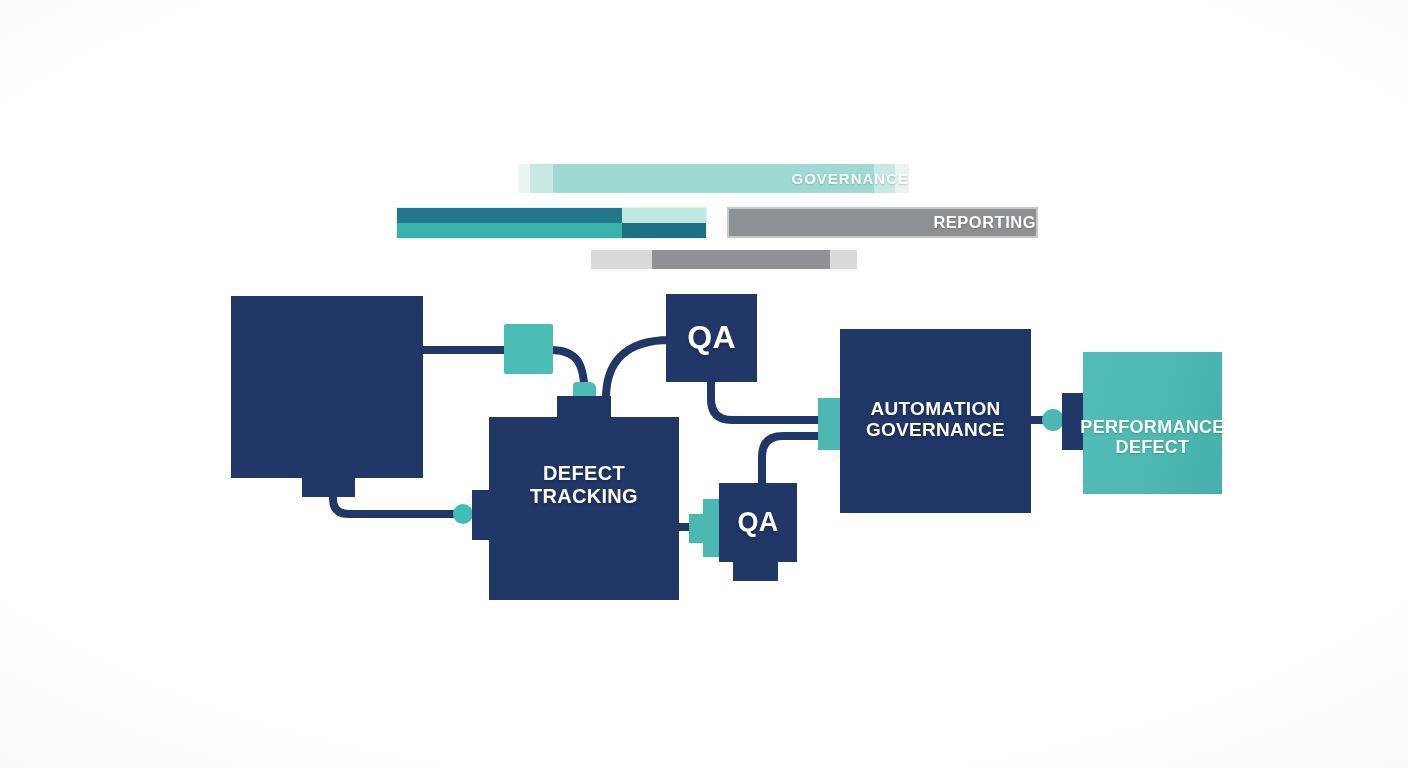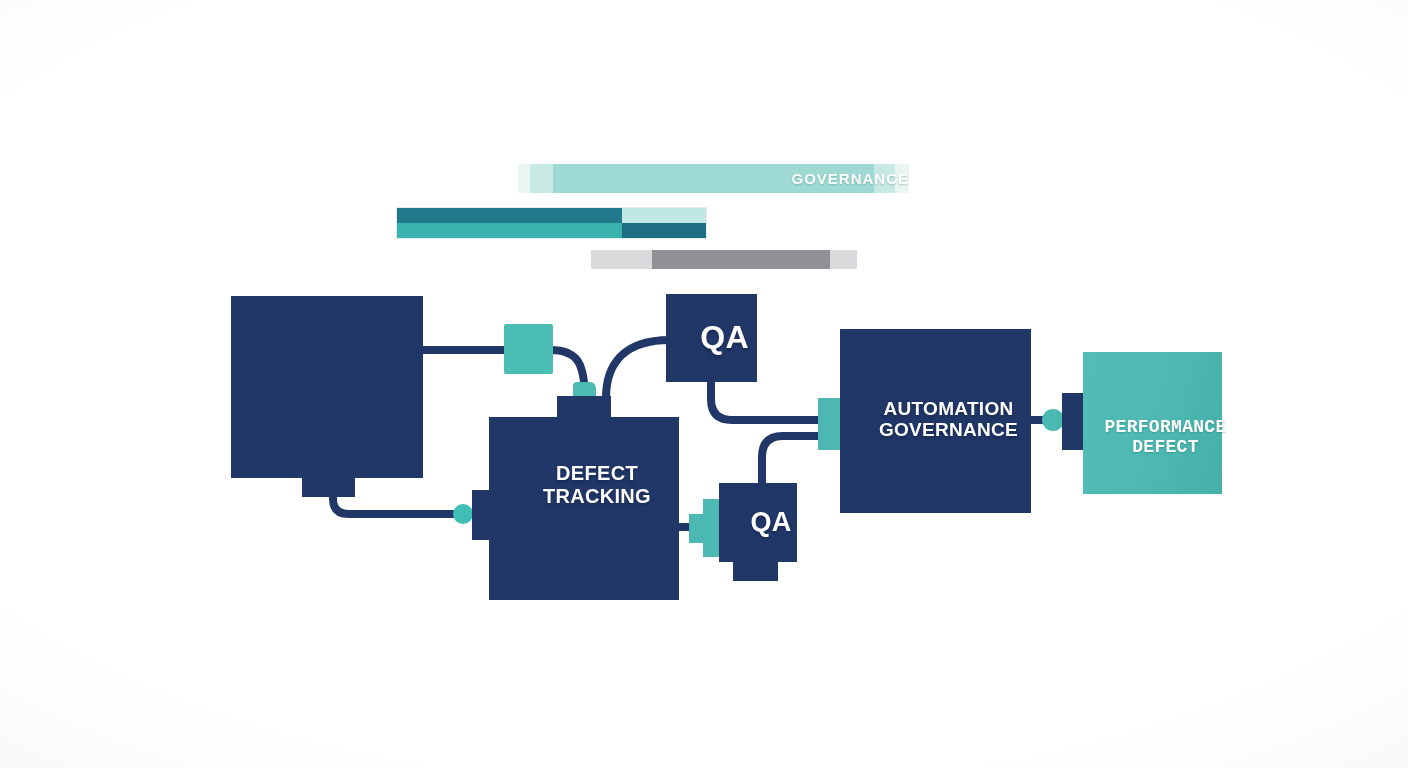--- a/index.html
+++ b/index.html
@@ -22,21 +22,20 @@
     display: flex;
     flex-direction: column;
     align-items: center;
     justify-content: center;
     text-align: center;
     color: #ffffff;
     font-weight: 700;
     letter-spacing: 0.3px;
     text-shadow: 0 2px 3px rgba(8, 18, 40, 0.35);
     line-height: 1.12;
-    padding-left: 13px;
   }
   .bar {
     position: absolute;
     display: flex;
     align-items: center;
     justify-content: flex-end;
     color: #ffffff;
     font-weight: 700;
   }
   #connector-svg { position: absolute; left: 0; top: 0; z-index: 1; }
@@ -58,20 +57,25 @@
     <span>GOVERNANCE</span>
   </div>
 
   <div class="abs z3" style="left:397px; top:208px; width:309px; height:30px; outline:1px solid #e2efed;">
     <div class="abs" style="left:0; top:0; width:225px; height:15px; background:#21798b;"></div>
     <div class="abs" style="left:225px; top:0; width:84px; height:15px; background:#c0e7e2;"></div>
     <div class="abs" style="left:0; top:15px; width:225px; height:15px; background:#3ab3ae;"></div>
     <div class="abs" style="left:225px; top:15px; width:84px; height:15px; background:#1d7083;"></div>
   </div>
 
+  <div class="bar z3" style="left:727px; top:207px; width:311px; height:31px; font-size:16.5px; letter-spacing:0.5px;
+              background:#8e9194; border:2px solid #c6c8ca; box-sizing:border-box;
+              text-shadow: 0 1px 2px rgba(70,72,75,0.4);">
+    <span>REPORTING</span>
+  </div>
 
   <div class="abs z3" style="left:591px; top:250px; width:266px; height:19px;
               background: linear-gradient(to right,
                 #d9dadb 0%, #d9dadb 23%, #8f9195 23%, #8f9195 89.8%,
                 #d9dadb 89.8%, #d9dadb 100%);"></div>
 
   <svg id="connector-svg" width="1408" height="768" viewBox="0 0 1408 768" fill="none" stroke="#213768" stroke-width="8" stroke-linejoin="round">
     <path d="M423 350 H550 C578 350 585 363 585 402"></path>
     <path d="M606 404 V398 C606 366 622 340 670 340"></path>
     <path d="M711 380 V399 Q711 420 732 420 H826"></path>
@@ -114,18 +118,18 @@
   <div class="navy-box z3" style="left:840px; top:329px; width:191px; height:184px;"></div>
   <div class="node-label z4" style="left:840px; top:329px; width:191px; height:180px; font-size:19px;">
     <span>AUTOMATION</span>
     <span>GOVERNANCE</span>
   </div>
 
   <div class="navy-box z3" style="left:1062px; top:393px; width:24px; height:57px;"></div>
   <div class="abs z3" style="left:1083px; top:352px; width:139px; height:142px;
               background: linear-gradient(105deg, #52bdb6 0%, #4db9b2 55%, #45b0aa 100%);"></div>
   <div class="node-label z4" style="left:1083px; top:352px; width:139px; height:170px; font-size:18px;
-              text-shadow: 0 1px 2px rgba(30,90,85,0.35); font-family: Liberation Mono, monospace;">
+              text-shadow: 0 1px 2px rgba(30,90,85,0.35);">
     <span>PERFORMANCE</span>
     <span>DEFECT</span>
   </div>
 
 </div>
 
 </body></html>

